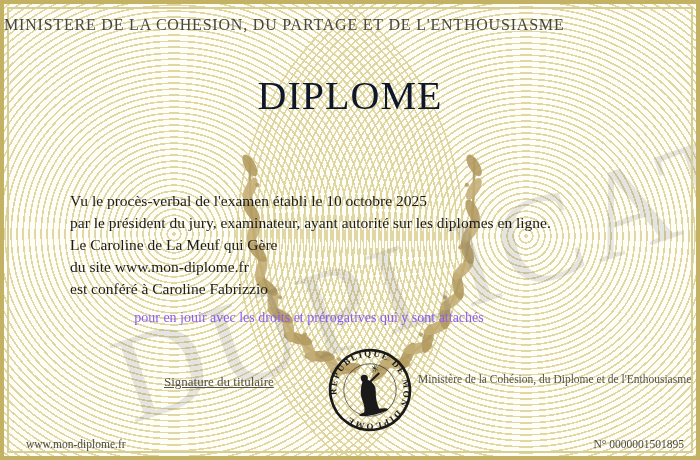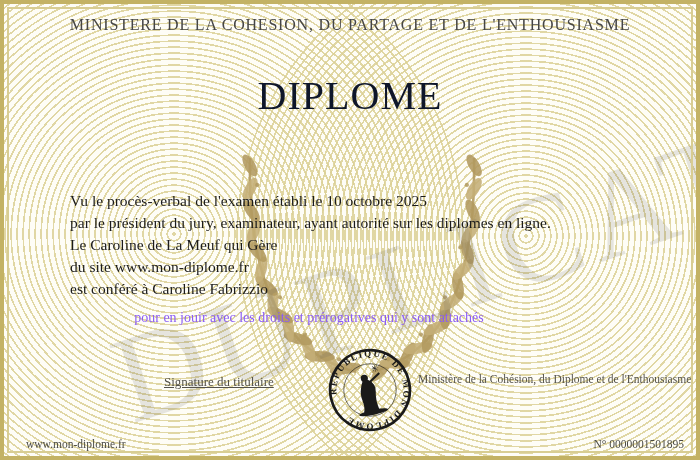--- a/index.html
+++ b/index.html
@@ -31,21 +31,21 @@
     position:absolute; left:115px; top:318px;
     font-size:125px; line-height:1; white-space:nowrap;
     letter-spacing:7px; font-weight:400;
     color:rgba(100,100,100,0.16);
     transform:rotate(-19deg); transform-origin:0 50%;
     z-index:2; pointer-events:none;
   }
   .content{ position:absolute; inset:0; z-index:4; }
   .header{
     position:absolute; top:12px; left:0; width:100%;
-    text-align:center; font-size:16px; letter-spacing:0.8px;
+    font-size:16px; letter-spacing:0.8px;
     color:#454545;
   }
   .title{
     position:absolute; top:70px; left:0; width:100%;
     text-align:center; color:#0f172a; line-height:1.08;
   }
   .title .line{ font-size:40px; letter-spacing:1px; }
   .body-text{
     position:absolute; left:66px; top:186px;
     font-size:15.5px; line-height:22px; color:#1b1b1b;

